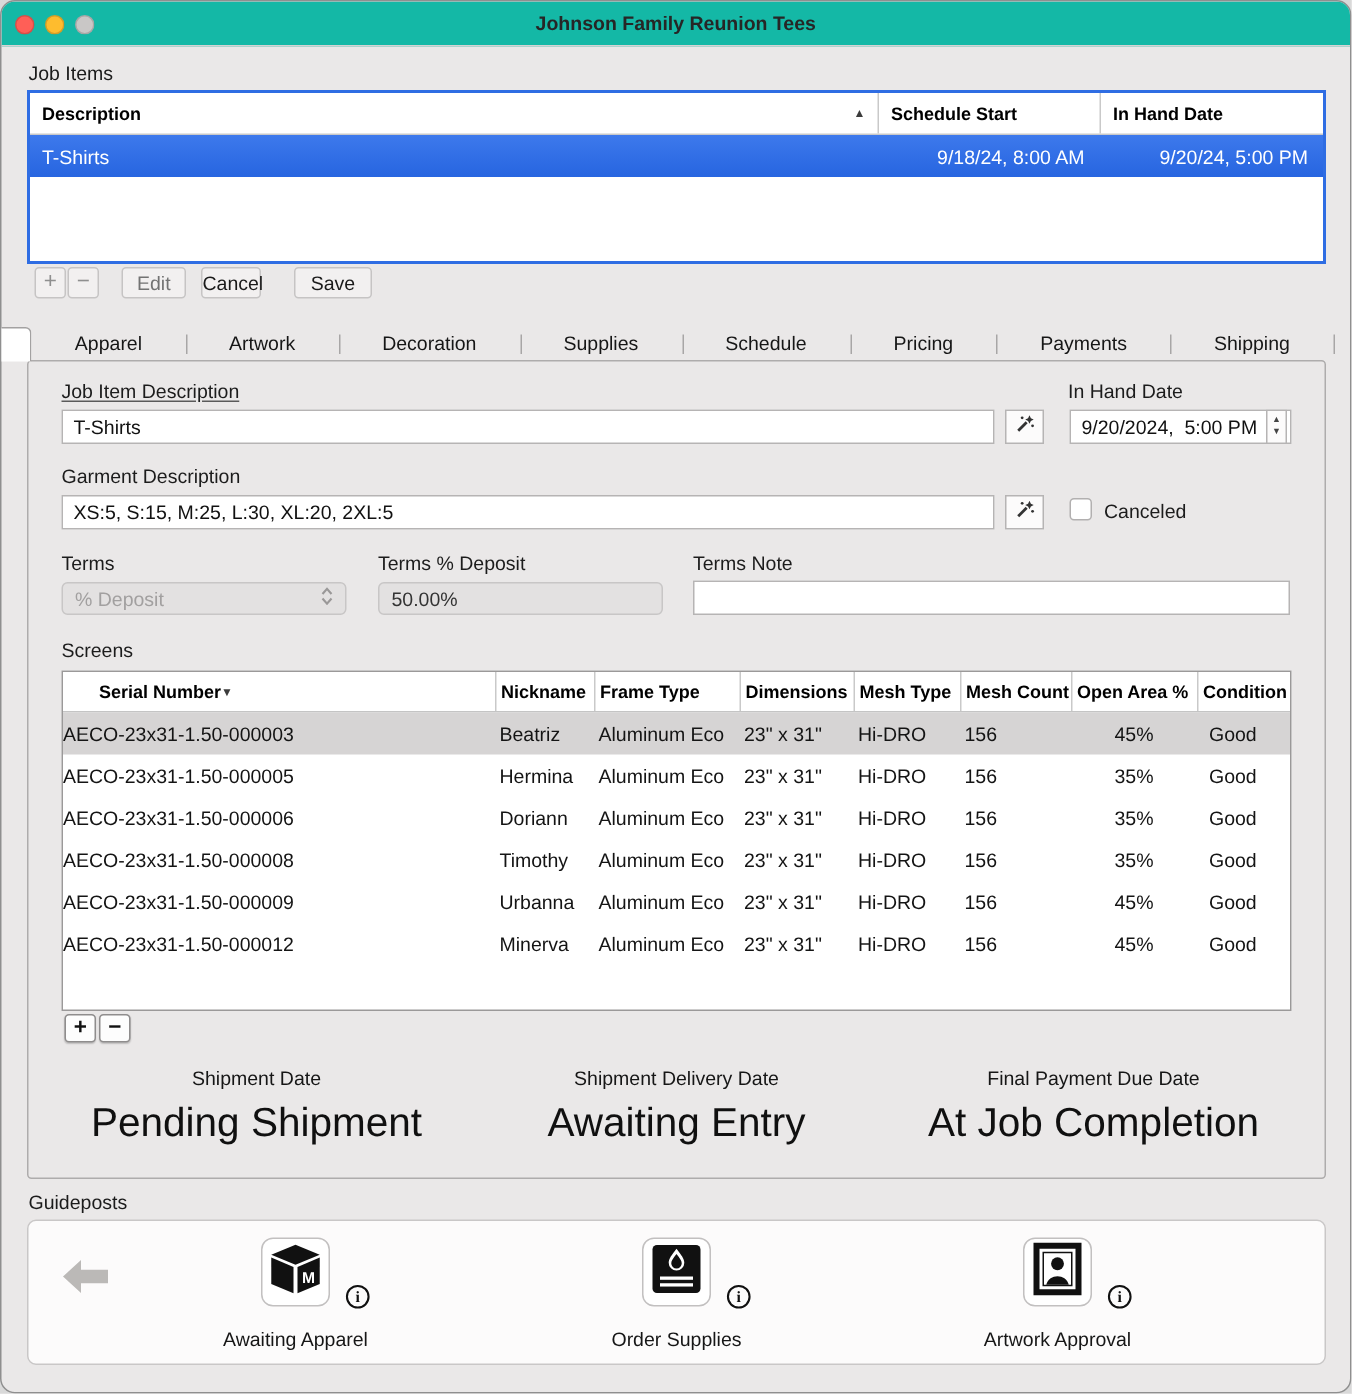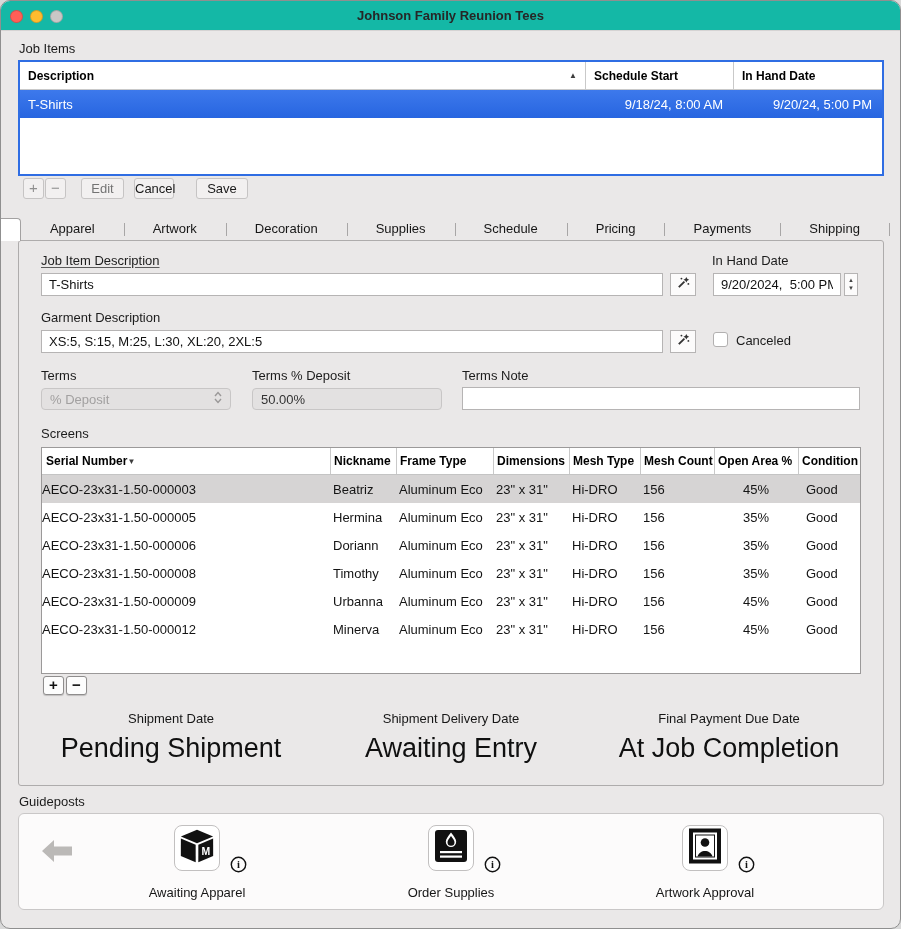--- a/index.html
+++ b/index.html
@@ -72,21 +72,21 @@
               font-size: 13px; z-index: 2; }
   .dropdown { justify-content: space-between; color: #a2a0a0; }
   .fieldbox { color: #333; }
 
   
   .screens-table { position: absolute; left: 40px; top: 446px; width: 820px; height: 227px;
                    background: #fff; border: 1px solid #9b9999; z-index: 2; }
   .s-grid { display: grid; grid-template-columns: 288px 66px 97px 76px 71px 74px 84px 62px; }
   .s-header { height: 27px; font-size: 12px; font-weight: bold; color: #000; border-bottom: 1px solid #c4c4c4; }
   .s-header > div { display: flex; align-items: center; padding: 0 3px; white-space: nowrap; }
-  .s-header > div:first-child { padding-left: 4px; justify-content: flex-start; padding-right: 6px; }
+  .s-header > div:first-child { padding-left: 24px; justify-content: flex-start; padding-right: 6px; }
   .s-header > div + div { border-left: 1px solid #c9c9c9; }
   .s-row { height: 28px; font-size: 13px; color: #141414; align-items: center; }
   .s-row > div { padding: 0 3px; white-space: nowrap; overflow: hidden; }
   .s-row > div:first-child { padding-left: 0; }
   .s-row > div:nth-child(7) { text-align: center; }
   .s-row > div:nth-child(8) { padding-left: 8px; }
   .s-row.selected { background: #d6d4d4; }
 
   .pm2 { position: absolute; width: 21px; height: 19px; background: #fdfdfd; border: 1px solid #8f8d8d;
          border-radius: 3px; font-size: 15px; font-weight: bold; color: #111; line-height: 15px;
@@ -166,21 +166,21 @@
   <div class="icon-btn" style="left:669px; top:272px;">
     <span>
       <svg width="15" height="15" viewBox="0 0 16 16">
           <line x1="3" y1="13" x2="9" y2="7" stroke="#333" stroke-width="2"></line>
           <path d="M11 2 l1 2 2 1 -2 1 -1 2 -1 -2 -2 -1 2 -1 z" fill="#333"></path>
           <circle cx="13.2" cy="9.5" r="1" fill="#333"></circle>
           <circle cx="5.8" cy="3.8" r="1" fill="#333"></circle>
         </svg>
     </span>
   </div>
-  <input class="input" style="left: 712px; top: 272px; width: 128px;" value="9/20/2024,  5:00 PM">
+  <input class="input" style="left: 712px; top: 272px; width: 148px;" value="9/20/2024,  5:00 PM">
   <div class="stepper">
     <span>▲</span>
     <span>▼</span>
   </div>
 
   <div class="label" style="left:40px; top:309px;">Garment Description</div>
   <input class="input" style="left: 40px; top: 329px; width: 622px;" value="XS:5, S:15, M:25, L:30, XL:20, 2XL:5">
   <div class="icon-btn" style="left:669px; top:329px;">
     <span>
       <svg width="15" height="15" viewBox="0 0 16 16">

